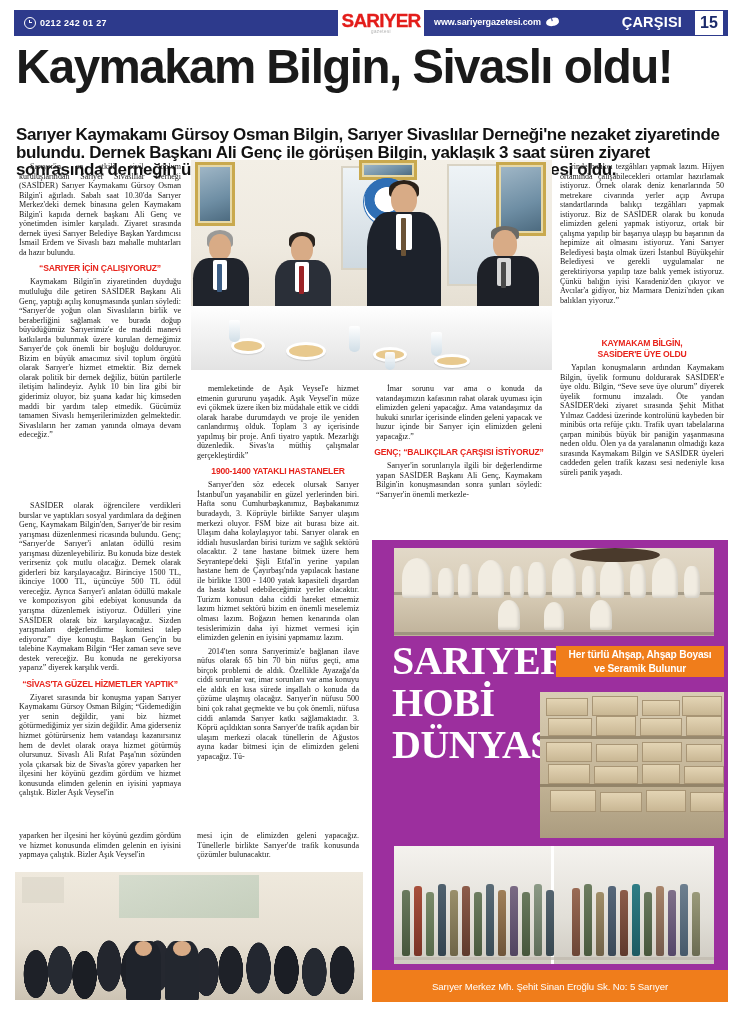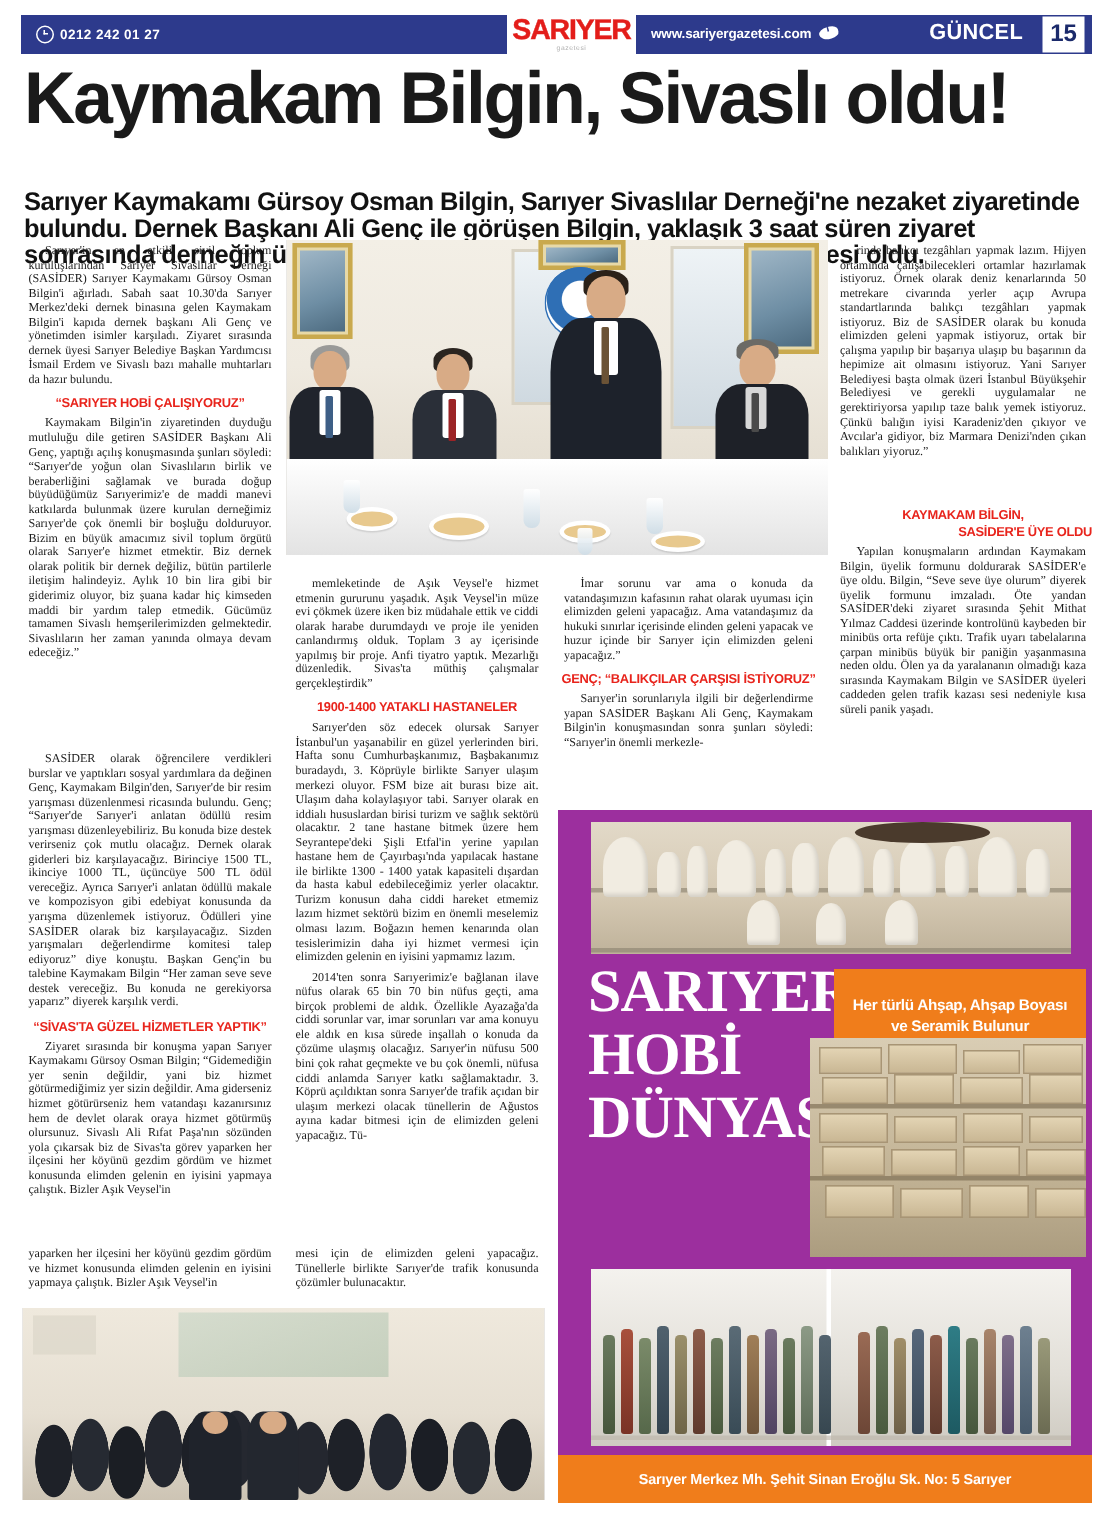--- a/index.html
+++ b/index.html
@@ -196,41 +196,41 @@
     position:absolute;left:20px;top:100px;width:180px;
     font-family:"Liberation Serif",serif;font-weight:bold;
     color:#ffffff;font-size:40px;line-height:42px;
     letter-spacing:-.5px;
   }
   .ad-badge{
     position:absolute;left:184px;top:106px;width:168px;
     background:#f07d1b;color:#ffffff;
     font-family:"Liberation Sans",sans-serif;font-weight:bold;
     font-size:10.2px;line-height:13.5px;text-align:center;
-    padding:18px 4px;box-sizing:border-box;letter-spacing:-.2px;
+    padding:2px 4px;box-sizing:border-box;letter-spacing:-.2px;
   }
   .ad-photo-mid{
     position:absolute;left:168px;top:152px;width:184px;height:146px;
     overflow:hidden;background:#cdbb9b;
     background:linear-gradient(180deg,#d9cdb4,#c3b496 60%,#ab9c7f);
   }
   .box{position:absolute;background:linear-gradient(180deg,#e3d4b4,#c9b794);border:1px solid #a89madd;border:1px solid #a89575;}
   .ad-photo-bot{
     position:absolute;left:22px;top:306px;width:320px;height:118px;
     overflow:hidden;background:#efefef;
     background:linear-gradient(180deg,#f4f2ee,#e2dfd8 60%,#cfcbc2);
     display:flex;
   }
   .bottle{position:absolute;bottom:8px;width:8px;border-radius:3px 3px 2px 2px;}
   .ad-footer{
     position:absolute;left:0;bottom:0;width:356px;height:32px;
     background:#f07d1b;display:flex;align-items:center;justify-content:center;
   }
   .ad-footer span{
-    font-family:"Liberation Sans",sans-serif;font-weight:bold;
+    font-family:"Liberation Sans",sans-serif;font-weight:normal;
     font-size:9.6px;color:#ffffff;letter-spacing:-.1px;
   }
 </style>
 </head>
 <body>
 
 <div class="page">
 
   <div class="masthead">
     <div class="phone">
@@ -241,21 +241,21 @@
     <div class="logo-wrap">
       <div class="logo-main">SARIYER</div>
       <div class="logo-sub">gazetesi</div>
     </div>
 
     <div class="site">
       <span>www.sariyergazetesi.com</span>
       <span class="mouse-icon"></span>
     </div>
 
-    <div class="section-label">GÜNCEL</div>
+    <div class="section-label">ÇARŞISI</div>
 
     <div class="page-num-box">
       <span class="page-num">15</span>
     </div>
   </div>
 
   <div class="headline">Kaymakam Bilgin, Sivaslı oldu!</div>
 
   <div class="deck">Sarıyer Kaymakamı Gürsoy Osman Bilgin, Sarıyer Sivaslılar Derneği'ne nezaket ziyaretinde bulundu. Dernek Başkanı Ali Genç ile görüşen Bilgin, yaklaşık 3 saat süren ziyaret sonrasında derneğin üyelik formunu doldurarak resmen SASİDER üyesi oldu.</div>
 
@@ -320,21 +320,21 @@
         <i></i>
       </div>
     <div class="glass" style="left:38px;bottom:28px;width:11px;height:22px;"></div>
     <div class="glass" style="left:158px;bottom:18px;width:11px;height:26px;"></div>
     <div class="glass" style="left:240px;bottom:14px;width:11px;height:24px;"></div>
     <div class="glass" style="left:194px;bottom:0px;width:10px;height:18px;"></div>
   </div>
 
   <div class="col" id="col1">
     <p>Sarıyer'in en etkili sivil toplum kuruluşlarından Sarıyer Sivaslılar Derneği (SASİDER) Sarıyer Kaymakamı Gürsoy Osman Bilgin'i ağırladı. Sabah saat 10.30'da Sarıyer Merkez'deki dernek binasına gelen Kaymakam Bilgin'i kapıda dernek başkanı Ali Genç ve yönetimden isimler karşıladı. Ziyaret sırasında dernek üyesi Sarıyer Belediye Başkan Yardımcısı İsmail Erdem ve Sivaslı bazı mahalle muhtarları da hazır bulundu.</p>
-    <p class="subhead">“SARIYER HOBİ ÇALIŞIYORUZ”</p>
+    <p class="subhead">“SARIYER İÇİN ÇALIŞIYORUZ”</p>
     <p>Kaymakam Bilgin'in ziyaretinden duyduğu mutluluğu dile getiren SASİDER Başkanı Ali Genç, yaptığı açılış konuşmasında şunları söyledi: “Sarıyer'de yoğun olan Sivaslıların birlik ve beraberliğini sağlamak ve burada doğup büyüdüğümüz Sarıyerimiz'e de maddi manevi katkılarda bulunmak üzere kurulan derneğimiz Sarıyer'de çok önemli bir boşluğu dolduruyor. Bizim en büyük amacımız sivil toplum örgütü olarak Sarıyer'e hizmet etmektir. Biz dernek olarak politik bir dernek değiliz, bütün partilerle iletişim halindeyiz. Aylık 10 bin lira gibi bir giderimiz oluyor, biz şuana kadar hiç kimseden maddi bir yardım talep etmedik. Gücümüz tamamen Sivaslı hemşerilerimizden gelmektedir. Sivaslıların her zaman yanında olmaya devam edeceğiz.”</p>
   </div>
 
   <div class="col" id="col1b">
     <p>SASİDER olarak öğrencilere verdikleri burslar ve yaptıkları sosyal yardımlara da değinen Genç, Kaymakam Bilgin'den, Sarıyer'de bir resim yarışması düzenlenmesi ricasında bulundu. Genç; “Sarıyer'de Sarıyer'i anlatan ödüllü resim yarışması düzenleyebiliriz. Bu konuda bize destek verirseniz çok mutlu olacağız. Dernek olarak giderleri biz karşılayacağız. Birinciye 1500 TL, ikinciye 1000 TL, üçüncüye 500 TL ödül vereceğiz. Ayrıca Sarıyer'i anlatan ödüllü makale ve kompozisyon gibi edebiyat konusunda da yarışma düzenlemek istiyoruz. Ödülleri yine SASİDER olarak biz karşılayacağız. Sizden yarışmaları değerlendirme komitesi talep ediyoruz” diye konuştu. Başkan Genç'in bu talebine Kaymakam Bilgin “Her zaman seve seve destek vereceğiz. Bu konuda ne gerekiyorsa yaparız” diyerek karşılık verdi.</p>
     <p class="subhead">“SİVAS'TA GÜZEL HİZMETLER YAPTIK”</p>
     <p>Ziyaret sırasında bir konuşma yapan Sarıyer Kaymakamı Gürsoy Osman Bilgin; “Gidemediğin yer senin değildir, yani biz hizmet götürmediğimiz yer sizin değildir. Ama giderseniz hizmet götürürseniz hem vatandaşı kazanırsınız hem de devlet olarak oraya hizmet götürmüş olursunuz. Sivaslı Ali Rıfat Paşa'nın sözünden yola çıkarsak biz de Sivas'ta görev yaparken her ilçesini her köyünü gezdim gördüm ve hizmet konusunda elimden gelenin en iyisini yapmaya çalıştık. Bizler Aşık Veysel'in</p>
   </div>
 
   <div class="col" id="col2">
@@ -349,21 +349,21 @@
     <p class="subhead left" style="text-align:center;">GENÇ; “BALIKÇILAR ÇARŞISI İSTİYORUZ”</p>
     <p>Sarıyer'in sorunlarıyla ilgili bir değerlendirme yapan SASİDER Başkanı Ali Genç, Kaymakam Bilgin'in konuşmasından sonra şunları söyledi: “Sarıyer'in önemli merkezle-</p>
   </div>
 
   <div class="col" id="col4">
     <p>rinde balıkçı tezgâhları yapmak lazım. Hijyen ortamında çalışabilecekleri ortamlar hazırlamak istiyoruz. Örnek olarak deniz kenarlarında 50 metrekare civarında yerler açıp Avrupa standartlarında balıkçı tezgâhları yapmak istiyoruz. Biz de SASİDER olarak bu konuda elimizden geleni yapmak istiyoruz, ortak bir çalışma yapılıp bir başarıya ulaşıp bu başarının da hepimize ait olmasını istiyoruz. Yani Sarıyer Belediyesi başta olmak üzeri İstanbul Büyükşehir Belediyesi ve gerekli uygulamalar ne gerektiriyorsa yapılıp taze balık yemek istiyoruz. Çünkü balığın iyisi Karadeniz'den çıkıyor ve Avcılar'a gidiyor, biz Marmara Denizi'nden çıkan balıkları yiyoruz.”</p>
   </div>
 
   <div class="col" id="col4b">
     <p class="subhead" style="margin-top:0 !important;">KAYMAKAM BİLGİN,</p>
-    <p class="subhead" style="margin-top:-3px !important;text-align:right;">SASİDER'E ÜYE OLDU</p>
+    <p class="subhead" style="margin-top:-3px !important;">SASİDER'E ÜYE OLDU</p>
     <p>Yapılan konuşmaların ardından Kaymakam Bilgin, üyelik formunu doldurarak SASİDER'e üye oldu. Bilgin, “Seve seve üye olurum” diyerek üyelik formunu imzaladı. Öte yandan SASİDER'deki ziyaret sırasında Şehit Mithat Yılmaz Caddesi üzerinde kontrolünü kaybeden bir minibüs orta refüje çıktı. Trafik uyarı tabelalarına çarpan minibüs büyük bir paniğin yaşanmasına neden oldu. Ölen ya da yaralananın olmadığı kaza sırasında Kaymakam Bilgin ve SASİDER üyeleri caddeden gelen trafik kazası sesi nedeniyle kısa süreli panik yaşadı.</p>
   </div>
 
   <div class="col" id="col2c">
     <p style="text-indent:0;">mesi için de elimizden geleni yapacağız. Tünellerle birlikte Sarıyer'de trafik konusunda çözümler bulunacaktır.</p>
   </div>
   <div class="col" id="col1c">
     <p style="text-indent:0;">yaparken her ilçesini her köyünü gezdim gördüm ve hizmet konusunda elimden gelenin en iyisini yapmaya çalıştık. Bizler Aşık Veysel'in</p>
   </div>
 

